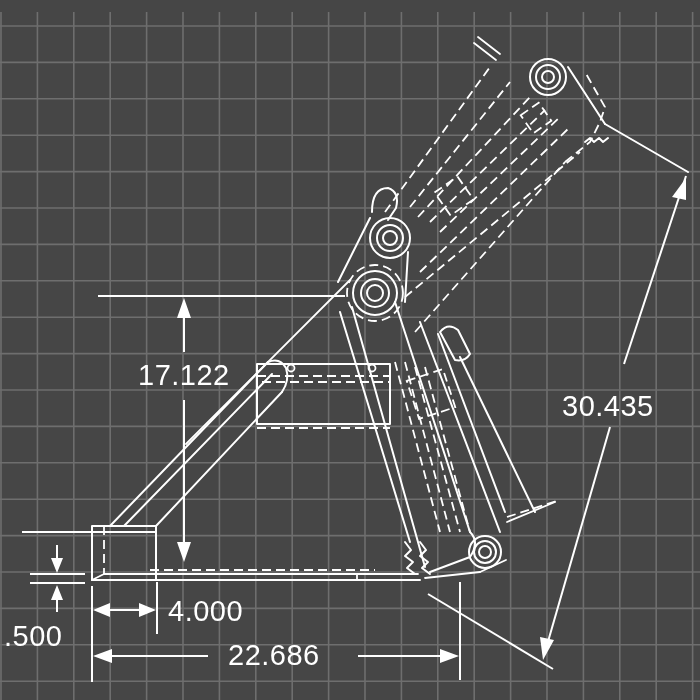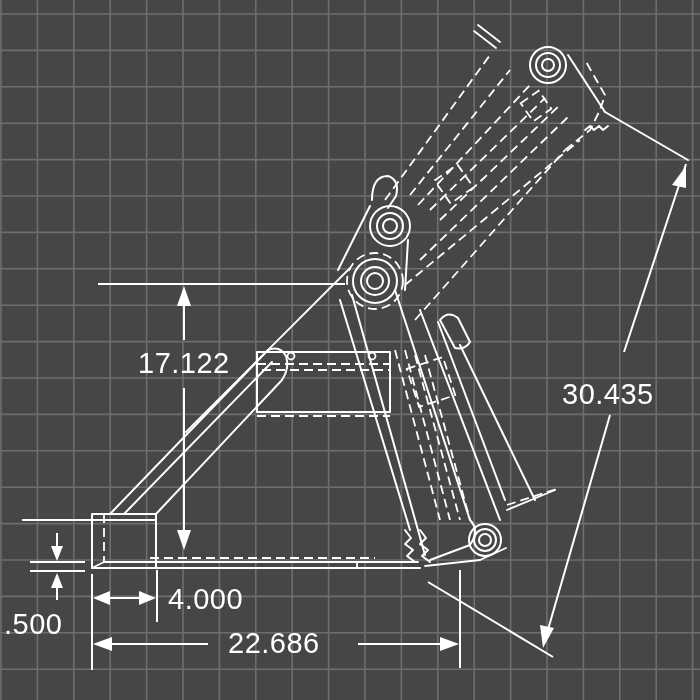--- a/index.html
+++ b/index.html
@@ -1,17 +1,17 @@
 <!DOCTYPE html>
 <html><head>
 <meta charset="utf-8">
 <style>
   html, body { margin: 0; padding: 0; background: #464646; }
   body { width: 700px; height: 700px; overflow: hidden; position: relative; }
-  #stage { position: absolute; left: 0; top: 0; width: 700px; height: 660px; }
+  #stage { position: absolute; left: 0; top: 12px; width: 700px; height: 660px; }
   svg { position: absolute; left: 0; top: 0; }
   .dim-text { font-family: "Liberation Sans", "DejaVu Sans", sans-serif; fill: #ffffff; font-weight: 400; letter-spacing: 0.5px; }
   .ln { stroke: #ffffff; stroke-width: 2; fill: none; stroke-linecap: round; stroke-linejoin: round; }
   .ln-thin { stroke: #ffffff; stroke-width: 1.8; fill: none; stroke-linecap: round; stroke-linejoin: round; }
   .dash { stroke: #ffffff; stroke-width: 1.8; fill: none; stroke-dasharray: 9 5; stroke-linecap: butt; }
   .arrow { fill: #ffffff; }
   .dimline { stroke: #ffffff; stroke-width: 2; fill: none; }
 </style>
 </head>
 <body>

